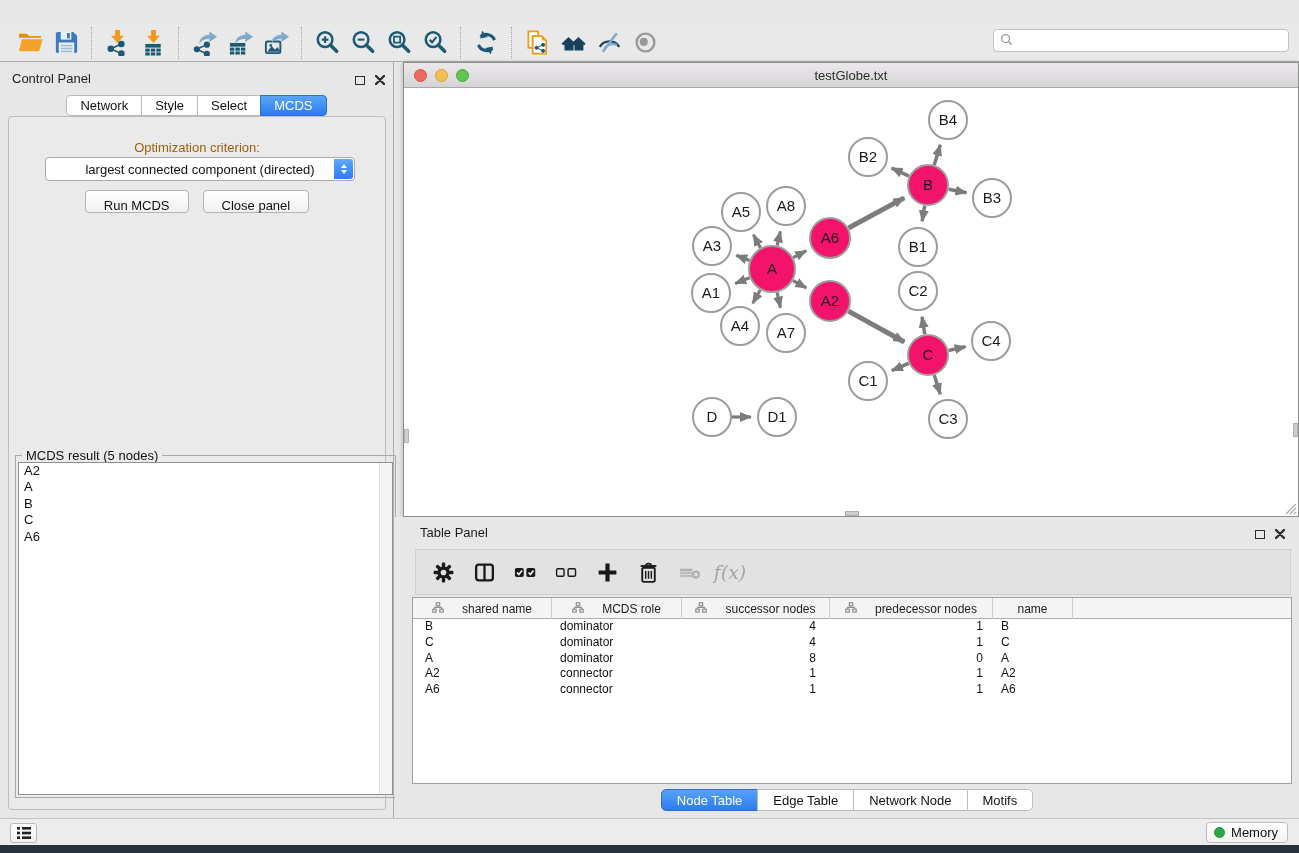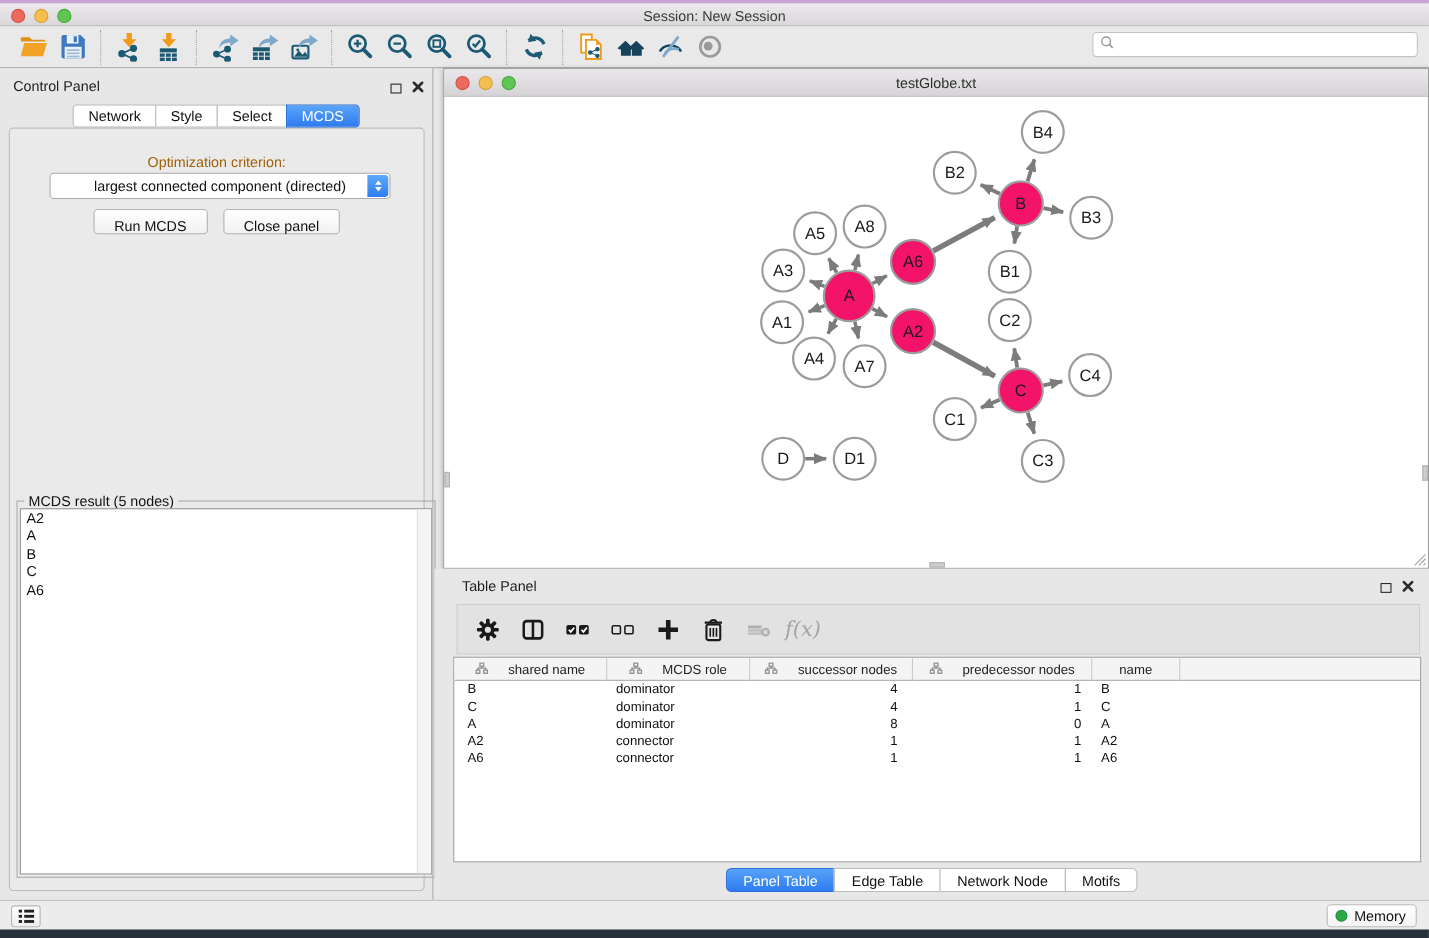--- a/index.html
+++ b/index.html
@@ -124,28 +124,20 @@
     background:linear-gradient(#FFFFFF,#F3F3F3); border:1px solid #BDBDBD; border-radius:4px;
     display:flex; align-items:center; gap:6px; font-size:13px; color:#111; }
   .mem-dot { width:11px; height:11px; border-radius:50%; background:#2BA746; border:1px solid #23913B; }
   .desktop-strip { position:absolute; left:0; top:845px; width:100%; height:8px; background:#26313B; }
 </style>
 </head>
 <body>
 
 <div class="app">
 
-  <div class="titlebar">
-    <div class="lights">
-      <span class="light red"></span>
-      <span class="light yellow"></span>
-      <span class="light green"></span>
-    </div>
-    <div class="title">Session: New Session</div>
-  </div>
 
   <div class="toolbar">
     <div id="tb-icons" style="display:flex;align-items:center;">
         <div class="tb-btn">
           <svg viewBox="0 0 28 28">
             <path fill="#E09015" d="M2 9 V6 a1 1 0 0 1 1-1 h7.2 l2.3 2.3 H24 a1 1 0 0 1 1 1 V9z"></path>
             <path fill="#F2A227" d="M3.6 23 C2.5 23 2 22 2.3 21.2 L5.2 10.5 H26.6 L23.3 22 a1.4 1.4 0 0 1 -1.3 1z"></path>
           </svg>
         </div>
         <div class="tb-btn">
@@ -595,21 +587,21 @@
             <div class="td-cell td-left0">A6</div>
             <div class="td-cell td-left1">connector</div>
             <div class="td-cell td-num2">1</div>
             <div class="td-cell td-num3">1</div>
             <div class="td-cell td-left4">A6</div>
             <div class="td-cell"></div>
           </div>
         </div>
     </div>
     <div class="bottom-tabs" id="bottom-tabs">
-        <div class="btab active">Panel Table</div>
+        <div class="btab active">Node Table</div>
         <div class="btab">Edge Table</div>
         <div class="btab">Network Node</div>
         <div class="btab">Motifs</div>
       </div>
   </div>
 
   <div class="statusbar">
     <div class="status-list-btn">
       <svg width="16" height="14" viewBox="0 0 16 14">
         <g fill="#222">

